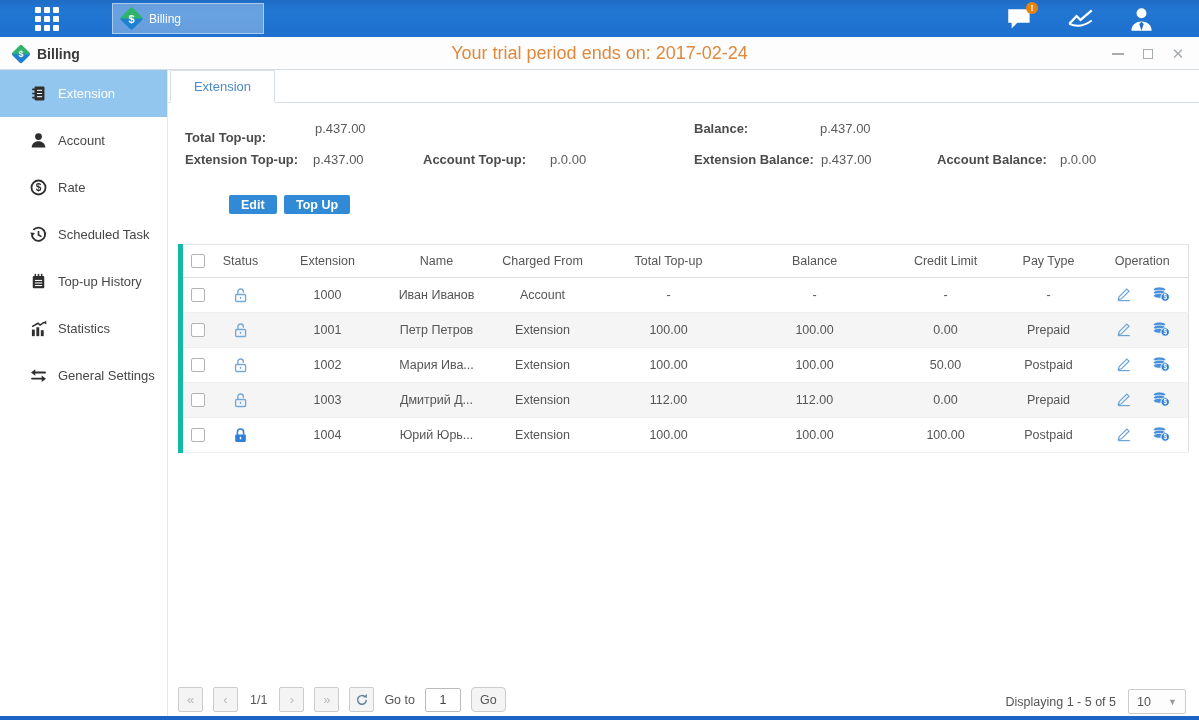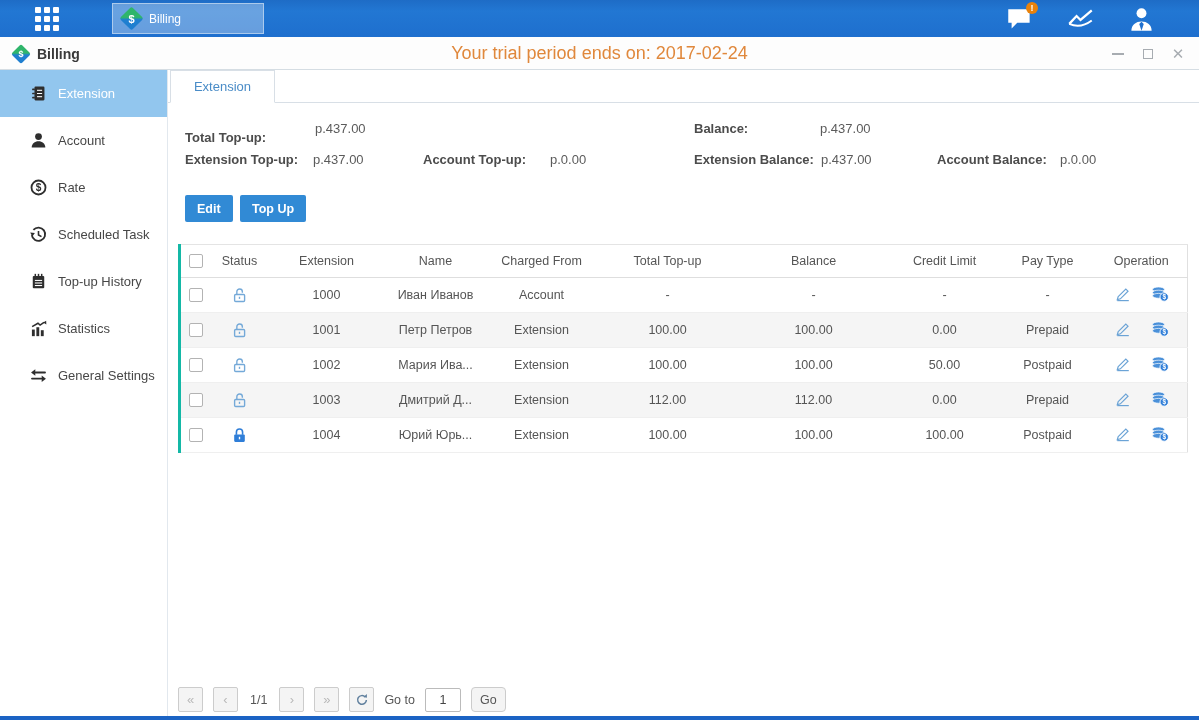--- a/index.html
+++ b/index.html
@@ -55,26 +55,26 @@
   .tabstrip { position:absolute; left:0; top:0; width:1031px; height:33px; border-bottom:1px solid #d8dfe6; }
   .tab { position:absolute; left:2px; top:0; width:105px; height:33px; background:#fff;
          border:1px solid #d8dfe6; border-bottom:1px solid #fff; display:flex; align-items:center;
          justify-content:center; font-size:13px; color:#4a8cc7; cursor:pointer; }
 
   
   .sum { position:absolute; font-size:13px; color:#5b5b5b; white-space:nowrap; }
   .sum.lbl { font-weight:bold; color:#4c4c4c; }
 
   
-  .btn-blue { position:absolute; height:27px; background:#318ad5; color:#fff; border:none; border-radius:2px;
-              font-size:12.5px; font-weight:bold; padding:0 12px; cursor:pointer; font-family:"Liberation Sans",sans-serif; }
+  .btn-blue { position:absolute; height:19px; background:#318ad5; color:#fff; border:none; border-radius:2px;
+              font-size:12.5px; font-weight:bold; padding:0 12px; cursor:pointer; font-family:"Liberation Sans",sans-serif;margin-left:44px; }
 
   
   .grid { position:absolute; left:10px; top:174px; width:1008px; border-collapse:collapse; table-layout:fixed;
-          font-size:12.5px; color:#555; border-left:3px solid #14b8a6; border-right:1px solid #e0e0e0;padding-left:30px; }
+          font-size:12.5px; color:#555; border-left:5px solid #14b8a6; border-right:1px solid #e0e0e0;padding-left:30px; }
   .grid th { height:33px; font-weight:normal; color:#555; border-top:1px solid #e4e4e4; border-bottom:1px solid #dedede;
              text-align:center; font-size:12.5px; }
   .grid td { height:35px; text-align:center; border-bottom:1px solid #efefef; overflow:hidden;
              white-space:nowrap; text-overflow:ellipsis; }
   .grid tbody tr:nth-child(even) { background:#f5f5f5; }
   .checkbox { display:inline-block; width:14px; height:14px; border:1px solid #b3b3b3; border-radius:2px;
               background:#fff; cursor:pointer; vertical-align:middle; }
   .lock svg { width:17px; height:17px; vertical-align:middle; }
   .op-icon { display:inline-block; width:18px; height:16px; margin:0 8px; cursor:pointer; }
   .op-icon svg { width:18px; height:16px; }
@@ -489,17 +489,24 @@
         <span class="pg-btn refresh">
           <svg viewBox="0 0 16 16" width="14" height="14" fill="none" stroke="#5f7f9d" stroke-width="1.7">
             <path d="M13 8 a5 5 0 1 1-1.4-3.5"></path>
             <polygon points="13.6,1.2 13.6,5.4 9.6,4.6" fill="#5f7f9d" stroke="none"></polygon>
           </svg>
         </span>
         <span class="goto-label">Go to</span>
         <input class="goto-input" value="1" style="">
         <button class="go-btn">Go</button>
       </div>
+      <div class="pg-right">
+        <span>Displaying 1 - 5 of 5</span>
+        <span class="page-size">
+          <span>10</span>
+          <span class="arrow">▼</span>
+        </span>
+      </div>
     </div>
   </div>
 
   <div class="bottom-strip"></div>
 </div>
 
 </body></html>

